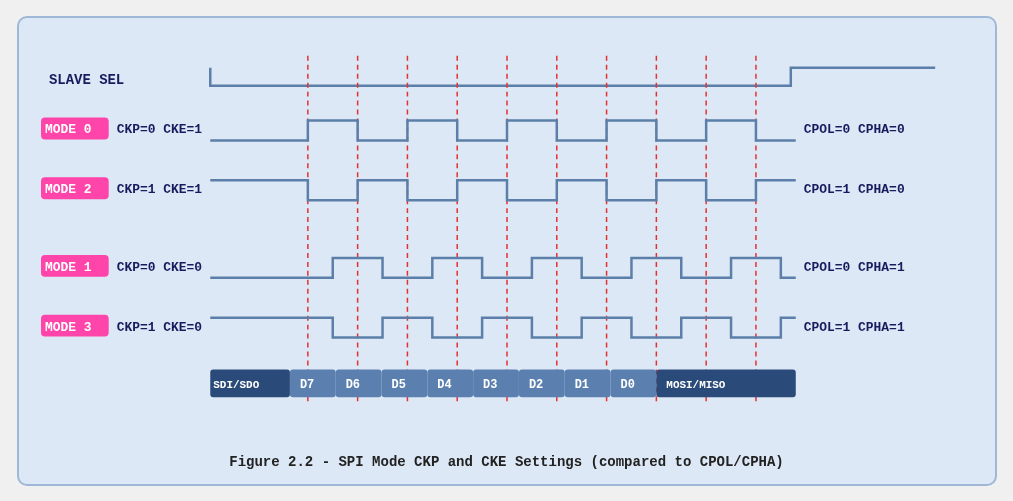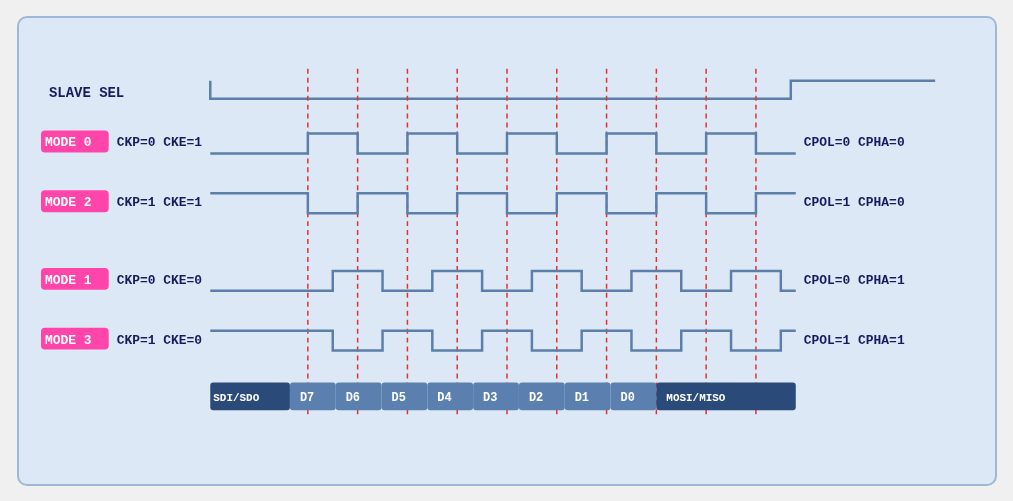--- a/index.html
+++ b/index.html
@@ -119,13 +119,14 @@
       <text x="538" y="344" font-family="Courier New" font-size="12" font-weight="bold" fill="white">D1</text>
 
       <rect x="574" y="325" width="46" height="28" rx="3" fill="#5b80b0"></rect>
       <text x="584" y="344" font-family="Courier New" font-size="12" font-weight="bold" fill="white">D0</text>
 
       <rect x="620" y="325" width="140" height="28" rx="3" fill="#2a4a7a"></rect>
       <text x="630" y="344" font-family="Courier New" font-size="11" font-weight="bold" fill="white">MOSI/MISO</text>
 
     </svg>
   </div>
+  <div class="caption">Figure 2.2 - SPI Mode CKP and CKE Settings (compared to CPOL/CPHA)</div>
 </div>
 
 </body></html>

